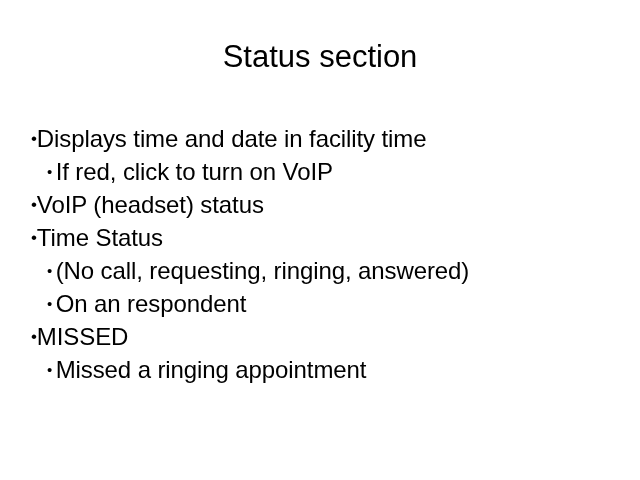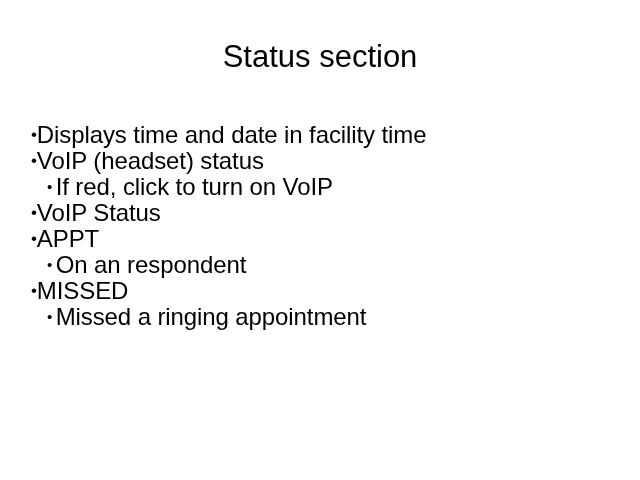--- a/index.html
+++ b/index.html
@@ -46,21 +46,21 @@
   #body-list {
     position: absolute;
     left: 28px;
     top: 122px;
     width: 600px;
   }
 
   .bullet-line {
     display: block;
     font-size: 24px;
-    line-height: 26px;
+    line-height: 33px;
     font-weight: 400;
     color: #000000;
     white-space: nowrap;
     letter-spacing: -0.1px;
   }
 
   
   .bullet-line.lvl1 {
     padding-left: 3px;
   }
@@ -88,22 +88,22 @@
 </style>
 </head>
 <body>
 
 <div id="slide">
 
   <div id="slide-title">Status section</div>
 
   <div id="body-list">
       <div class="bullet-line lvl1"><span class="bullet-mark">•</span><span class="bullet-text">Displays time and date in facility time</span></div>
+      <div class="bullet-line lvl2"><span class="bullet-mark">•</span><span class="bullet-text">If red, click to turn on VoIP</span></div>
       <div class="bullet-line lvl1"><span class="bullet-mark">•</span><span class="bullet-text">VoIP (headset) status</span></div>
-      <div class="bullet-line lvl2"><span class="bullet-mark">•</span><span class="bullet-text">If red, click to turn on VoIP</span></div>
-      <div class="bullet-line lvl1"><span class="bullet-mark">•</span><span class="bullet-text">VoIP Status</span></div>
-      <div class="bullet-line lvl1"><span class="bullet-mark">•</span><span class="bullet-text">APPT</span></div>
+      <div class="bullet-line lvl1"><span class="bullet-mark">•</span><span class="bullet-text">Time Status</span></div>
+      <div class="bullet-line lvl2"><span class="bullet-mark">•</span><span class="bullet-text">(No call, requesting, ringing, answered)</span></div>
       <div class="bullet-line lvl2"><span class="bullet-mark">•</span><span class="bullet-text">On an respondent</span></div>
       <div class="bullet-line lvl1"><span class="bullet-mark">•</span><span class="bullet-text">MISSED</span></div>
       <div class="bullet-line lvl2"><span class="bullet-mark">•</span><span class="bullet-text">Missed a ringing appointment</span></div>
     </div>
 
 </div>
 
 </body></html>

